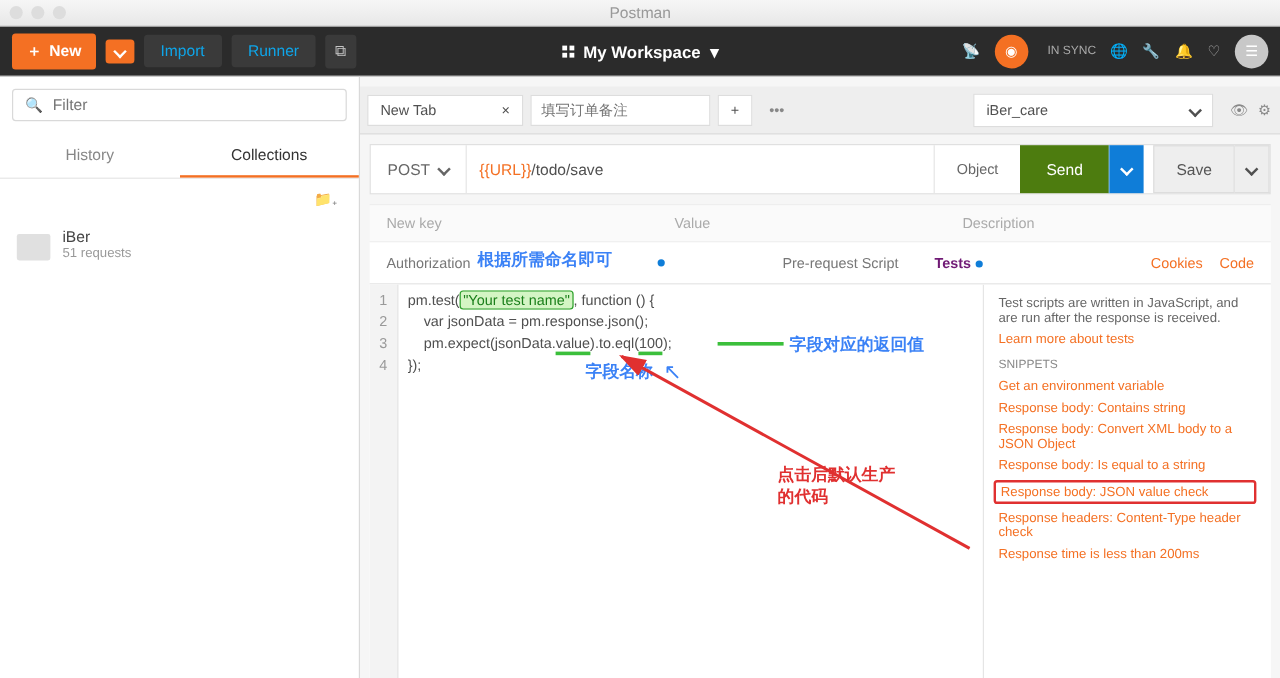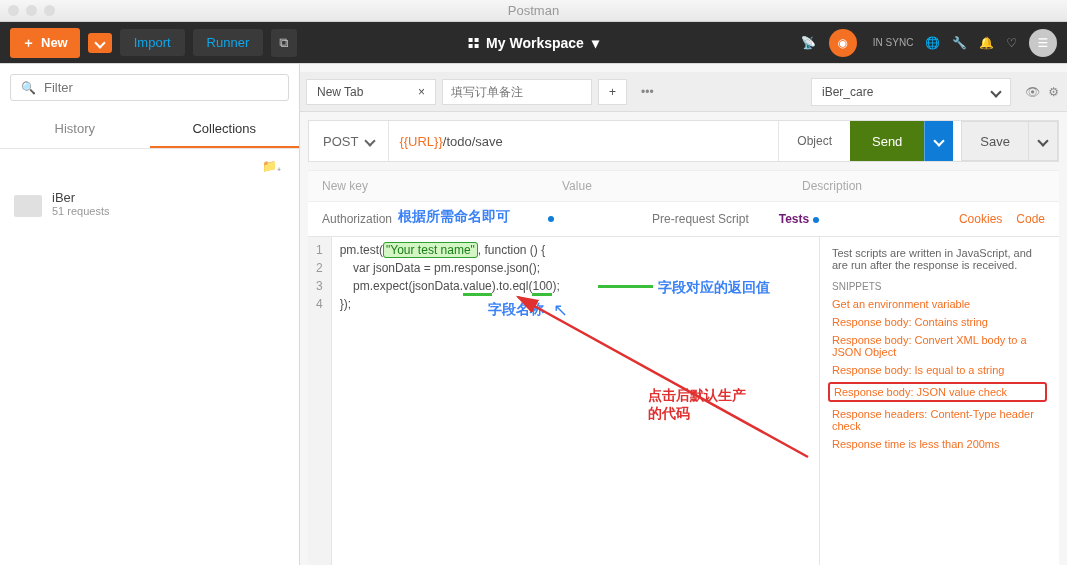--- a/index.html
+++ b/index.html
@@ -224,20 +224,21 @@
               <marker id="ah" markerWidth="10" markerHeight="10" refX="8" refY="3" orient="auto">
                 <path d="M0,0 L0,6 L9,3 z" fill="#e03030"></path>
               </marker>
             </defs>
           <line x1="300" y1="170" x2="10" y2="10" stroke="#e03030" stroke-width="2.5" marker-end="url(#ah)"></line>
         </svg>
       </div>
 
       <div class="snippets">
         <div class="snip-desc">Test scripts are written in JavaScript, and are run after the response is received.</div>
+        <span class="snip-link">Learn more about tests</span>
         <div class="snip-hdr">SNIPPETS</div>
         <span class="snip-link">Get an environment variable</span>
         <span class="snip-link">Response body: Contains string</span>
         <span class="snip-link">Response body: Convert XML body to a JSON Object</span>
         <span class="snip-link">Response body: Is equal to a string</span>
         <span class="snip-link highlight-box">Response body: JSON value check</span>
         <span class="snip-link">Response headers: Content-Type header check</span>
         <span class="snip-link">Response time is less than 200ms</span>
       </div>
     </div>

